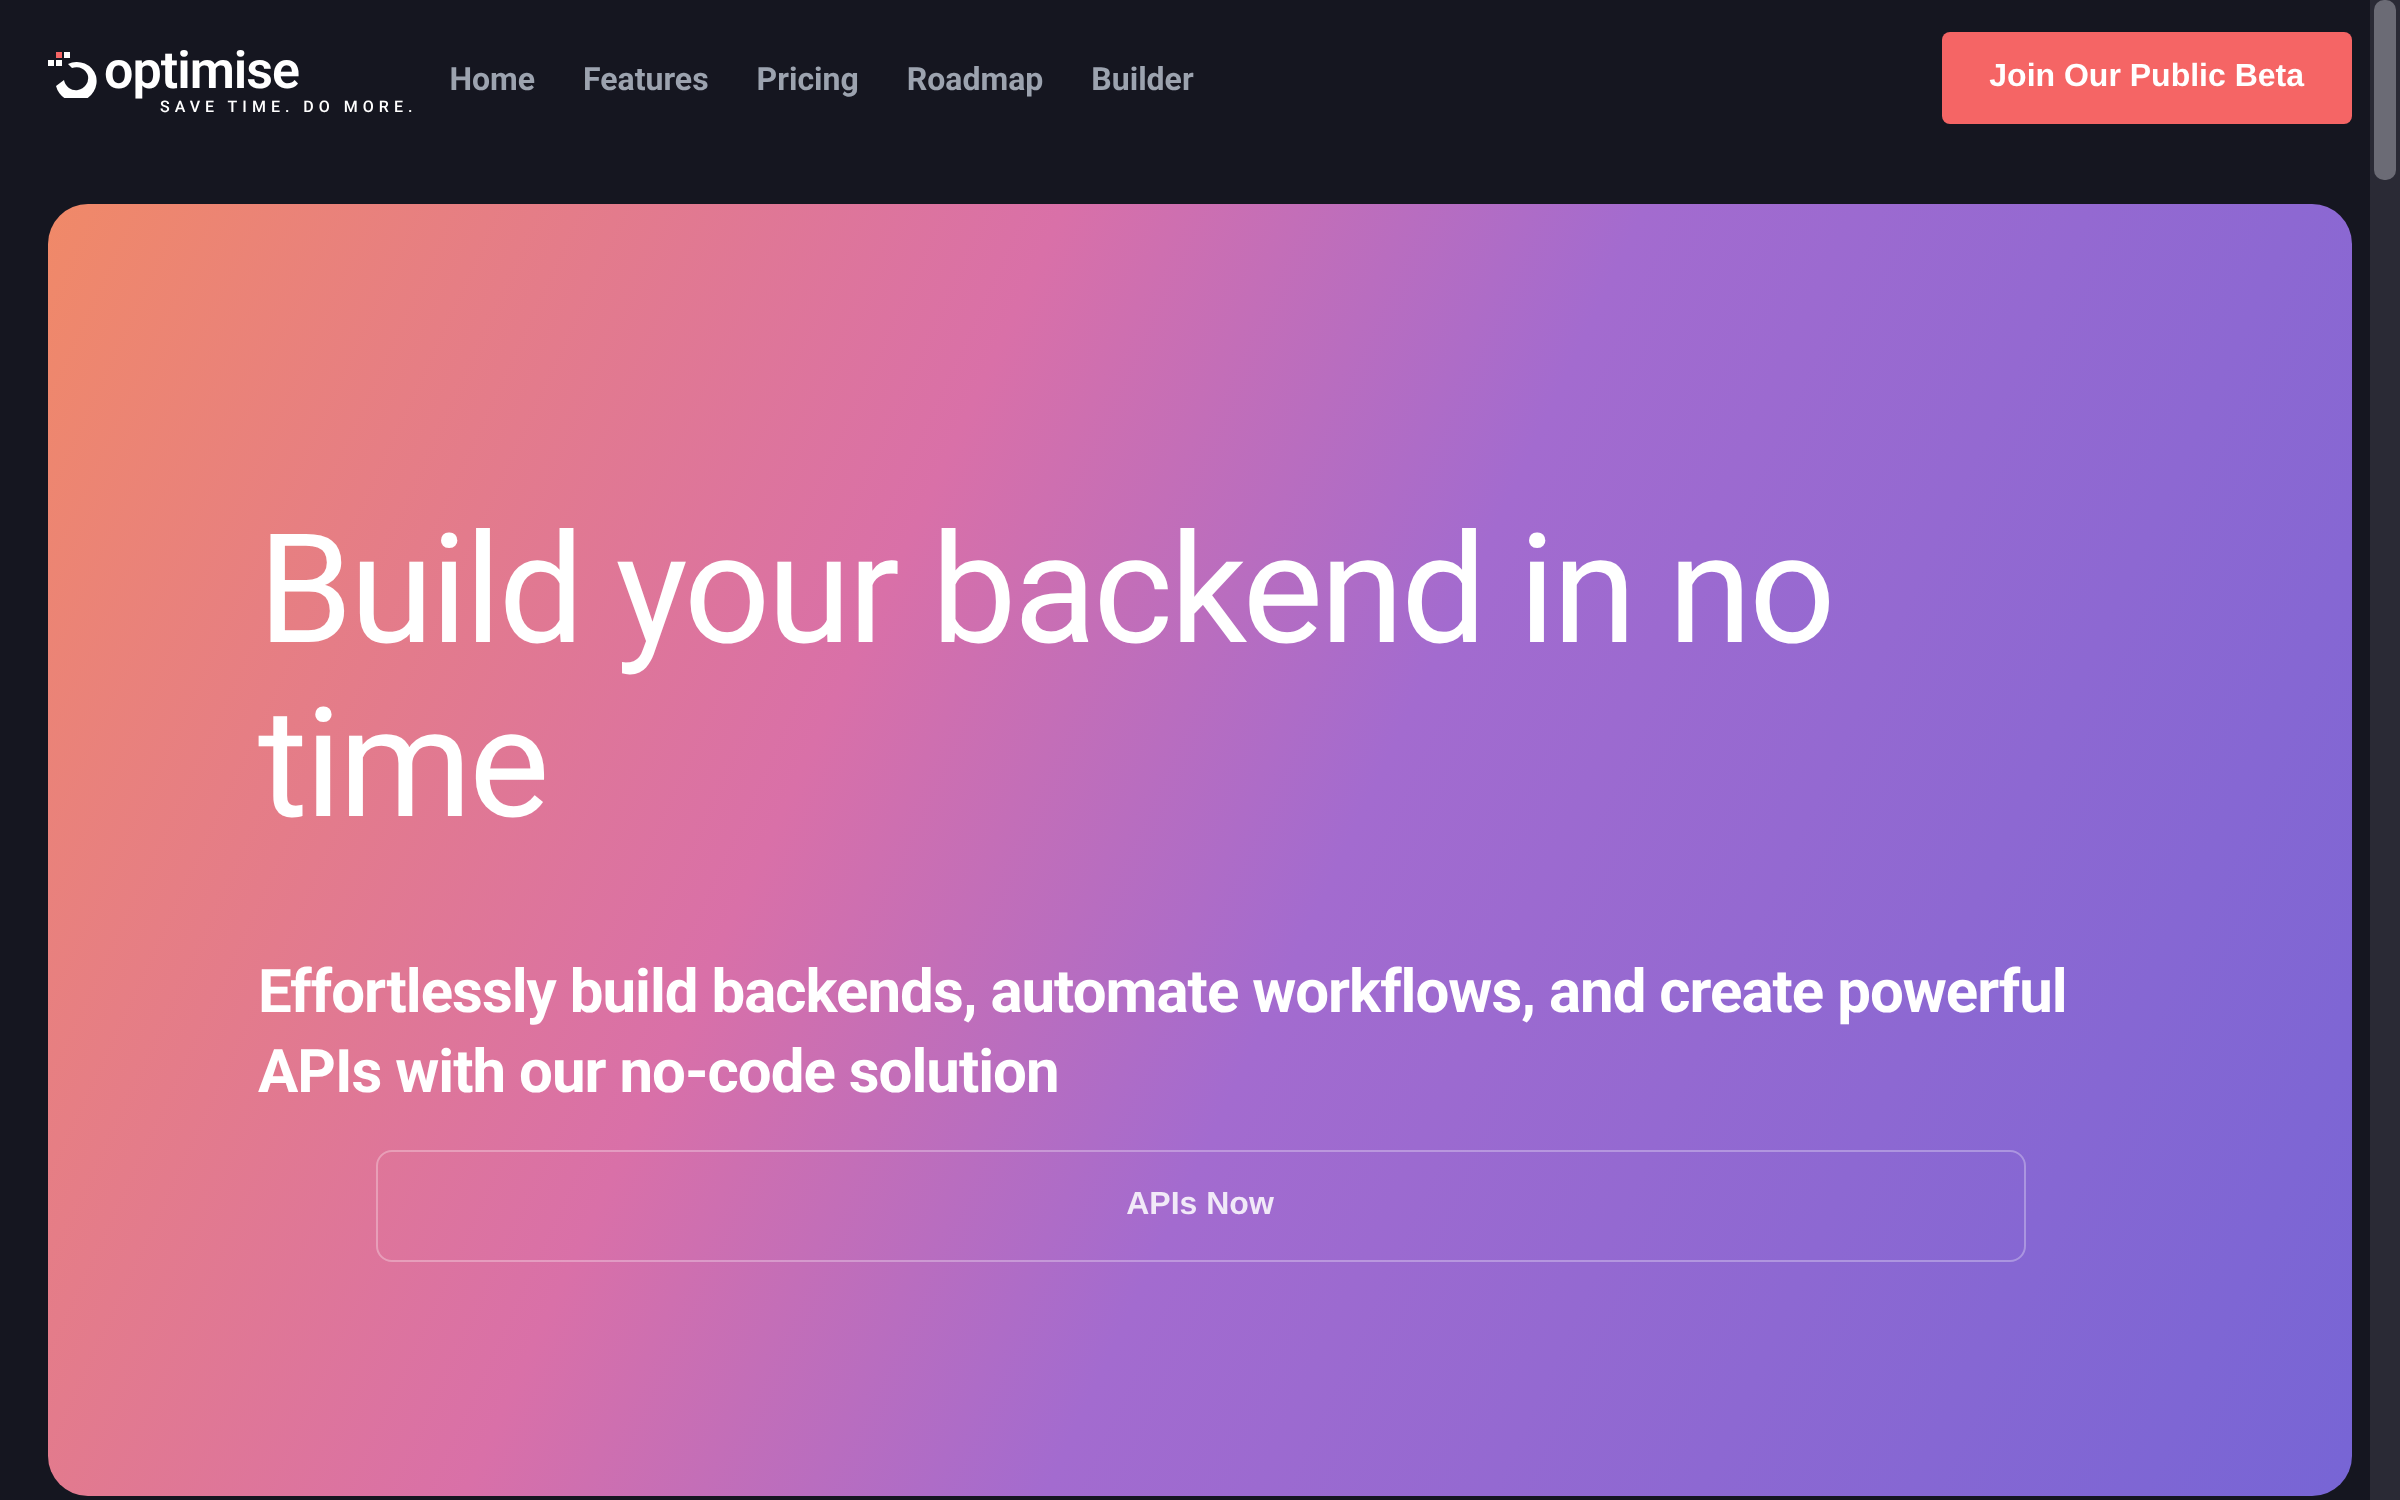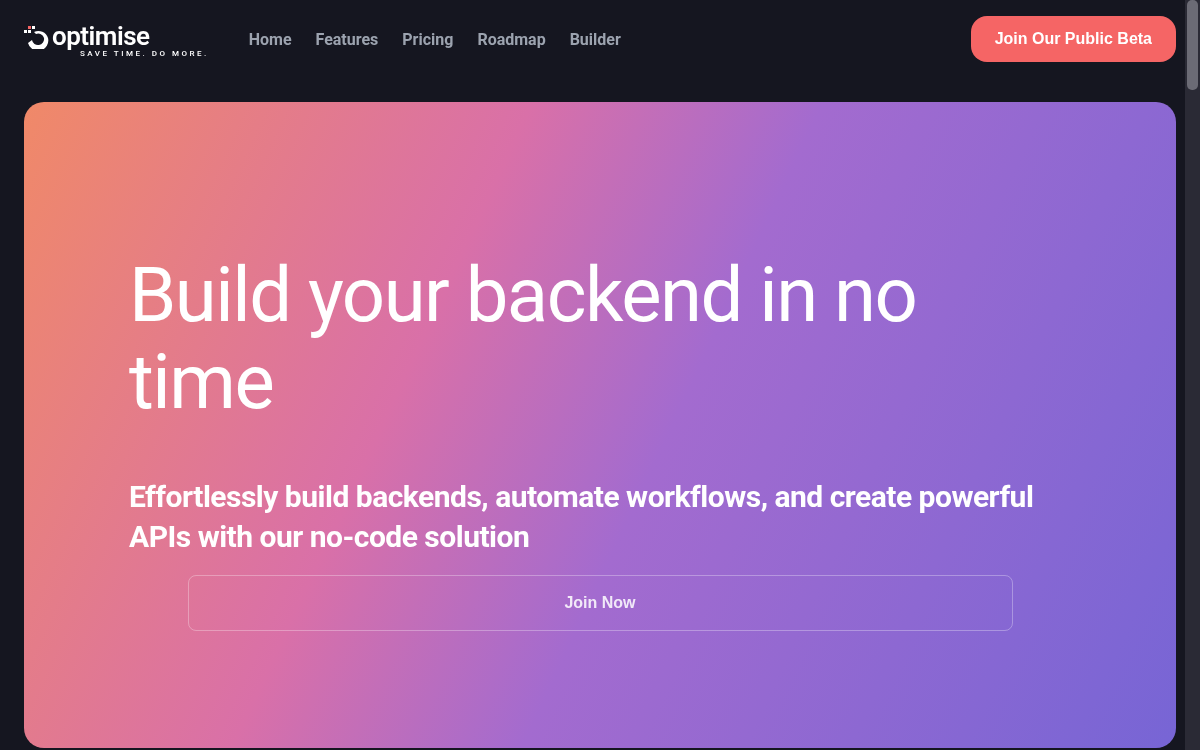--- a/index.html
+++ b/index.html
@@ -17,21 +17,21 @@
     .header {
       display: flex;
       align-items: center;
       justify-content: space-between;
       padding: 16px 24px;
       background: #151620;
     }
     .header-left {
       display: flex;
       align-items: center;
-      gap: 40px;
+      gap: 16px;
     }
     .logo {
       display: flex;
       flex-direction: column;
       align-items: flex-start;
     }
     .logo-main {
       display: flex;
       align-items: center;
       gap: 2px;
@@ -65,21 +65,21 @@
       font-size: 16px;
       font-weight: 700;
       text-decoration: none;
       cursor: pointer;
     }
     .cta-button {
       background: #f56565;
       color: #ffffff;
       border: none;
       padding: 14px 24px;
-      border-radius: 16px;
+      border-radius: 4px;
       font-size: 16px;
       font-weight: 600;
       cursor: pointer;
     }
     .hero {
       margin: 24px;
       border-radius: 20px;
       background: linear-gradient(115deg, #f08968 0%, #d970a8 35%, #a36bcf 55%, #7765d5 100%);
       padding: 150px 105px 70px 105px;
       min-height: 646px;
@@ -169,18 +169,18 @@
       <a class="nav-item">Roadmap</a>
       <a class="nav-item">Builder</a>
     </nav>
   </div>
   <button class="cta-button">Join Our Public Beta</button>
 </header>
 
 <section class="hero">
   <h1 class="hero-title">Build your backend in no time</h1>
   <p class="hero-description">Effortlessly build backends, automate workflows, and create powerful APIs with our no-code solution</p>
-  <button class="join-button">Join Now</button>
+  <button class="join-button">APIs Now</button>
 </section>
 
 <div class="scrollbar">
   <div class="scrollbar-thumb"></div>
 </div>
 
 </body></html>

